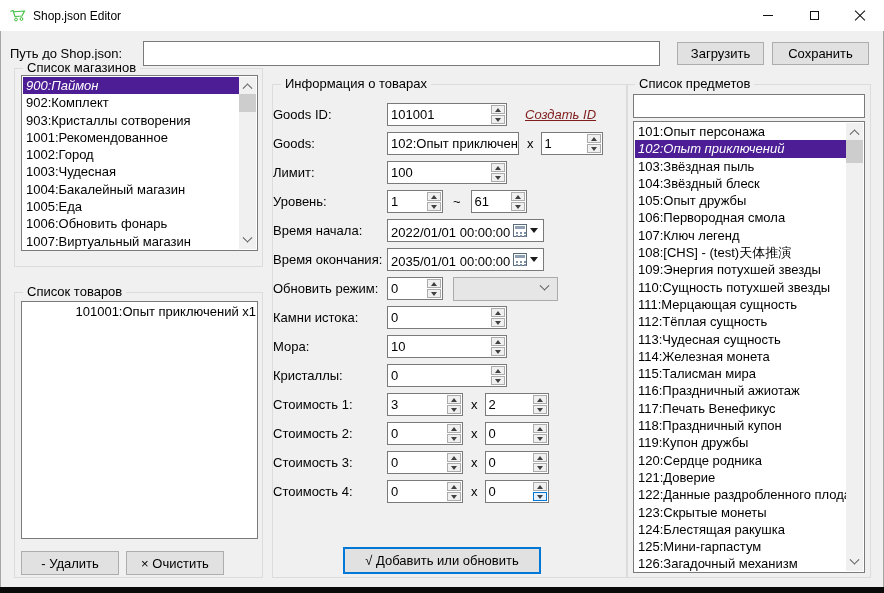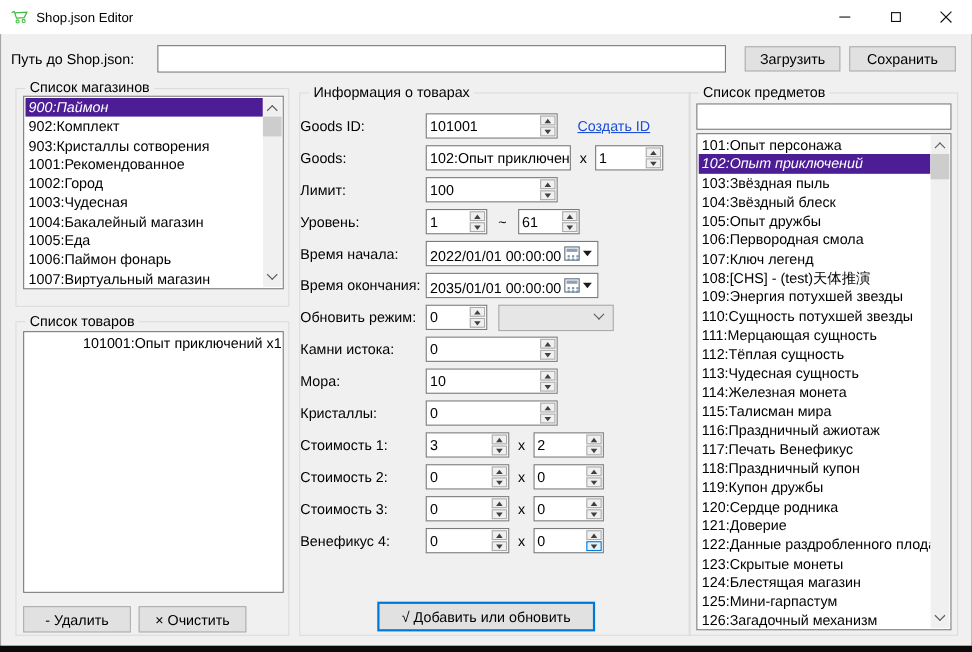--- a/index.html
+++ b/index.html
@@ -25,21 +25,21 @@
   .glyph-close::after { transform:rotate(-45deg); }
   
   .path-label { position:absolute; left:10px; top:46px; }
   .path-input { position:absolute; left:143px; top:41px; width:517px; height:25px; border:1px solid #7A7A7A; background:#fff; font:inherit; padding:0 4px; outline:none; }
   .btn { background:#E1E1E1; border:1px solid #ADADAD; font:inherit; cursor:default; }
   .btn-load { position:absolute; left:677px; top:42px; width:87px; height:23px; }
   .btn-save { position:absolute; left:772px; top:42px; width:97px; height:23px; }
   
   .group { position:absolute; border:1px solid #DCDCDC; }
   .legend { position:absolute; top:-9px; left:8px; background:#F0F0F0; padding:0 4px; white-space:nowrap; }
-  .g-shops { left:14px; top:80px; width:249px; height:199px; }
+  .g-shops { left:14px; top:68px; width:249px; height:199px; }
   .g-goods { left:14px; top:292px; width:249px; height:286px; }
   .g-info  { left:272px; top:84px; width:356px; height:494px; }
   .g-items { left:626px; top:84px; width:245px; height:494px; }
   
   .listbox { position:absolute; background:#fff; border:1px solid #7A7A7A; overflow:hidden; }
   .lb-shops { left:6px; top:6px; width:237px; height:176px; }
   .lb-goods { left:6px; top:8px; width:237px; height:238px;text-align:right; }
   .lb-items-box { left:6px; top:36px; width:232px; height:452px; }
   .lb-items-wrap { position:absolute; inset:1px; overflow:hidden; }
   .has-sb .lb-items-wrap { right:18px; }
@@ -62,21 +62,21 @@
   .flabel { width:114px; text-align:left; padding-right:3px; white-space:nowrap; }
   .xlbl { margin:0 7px 0 8px; } .tildlbl { margin:0 10px; }
   .num, .txt, .datebox { display:flex; align-items:stretch; height:23px; background:#fff; border:1px solid #7A7A7A; }
   .num .val, .txt .val, .datebox .val { flex:1; padding:3px 0 0 3px; white-space:nowrap; overflow:hidden; }
   .w120{width:120px;justify-content:space-between;} .w132{width:132px;} .w62{width:62px;} .w56{width:56px;} .w76{width:76px;} .w64{width:64px;} .w157{width:157px;}
   .btns { width:16px; display:flex; flex-direction:column; padding:1px; gap:1px; }
   .sbtn { flex:1; background:#F0F0F0; border:1px solid #ACACAC; display:flex; align-items:center; justify-content:center; }
   .sbtn.hovered { background:#E5F1FB; border-color:#0078D7; }
   .arr-up { width:0; height:0; border-left:3px solid transparent; border-right:3px solid transparent; border-bottom:4px solid #404040; }
   .arr-down { width:0; height:0; border-left:3px solid transparent; border-right:3px solid transparent; border-top:4px solid #404040; }
-  .link { color:#1d4ed8; text-decoration:underline; margin-left:18px; white-space:nowrap; }
+  .link { color:#7f1d1d; text-decoration:underline; margin-left:18px; white-space:nowrap;font-style:italic; }
   .datebox { align-items:center; }
   .cal-icon { width:14px; height:13px; border:1px solid #5A6B7A; background:#fff; position:relative; margin-right:3px; }
   .cal-icon::before { content:""; position:absolute; left:1px; right:1px; top:1px; height:3px; background:#8FA0B4; }
   .cal-icon::after { content:""; position:absolute; left:2px; top:7px; width:2px; height:2px; background:#7C8FA3;
       box-shadow:4px 0 #7C8FA3, 8px 0 #7C8FA3, 0 3px #7C8FA3, 4px 3px #7C8FA3, 8px 3px #7C8FA3; }
   .drop-arr { width:0; height:0; border-left:4px solid transparent; border-right:4px solid transparent; border-top:5px solid #1B1B1B; margin-right:5px; }
   .combo { width:105px; height:24px; margin-left:10px; background:#E6E6E6; border:1px solid #ABABAB; display:flex; align-items:center; justify-content:flex-end; }
   .combo .chev { margin-right:9px; transform:rotate(45deg) translate(-2px,-2px); }
   .submit { display:block; margin:44px 0 2px 70px; width:198px; height:27px; background:#E1E1E1; border:2px solid #0078D7; font:inherit; }
   
@@ -119,21 +119,21 @@
   <div class="listbox lb-shops has-sb">
     <div class="lb-items-wrap">
         <div class="lb-item selected">900:Паймон</div>
         <div class="lb-item">902:Комплект</div>
         <div class="lb-item">903:Кристаллы сотворения</div>
         <div class="lb-item">1001:Рекомендованное</div>
         <div class="lb-item">1002:Город</div>
         <div class="lb-item">1003:Чудесная</div>
         <div class="lb-item">1004:Бакалейный магазин</div>
         <div class="lb-item">1005:Еда</div>
-        <div class="lb-item">1006:Паймон фонарь</div>
+        <div class="lb-item">1006:Обновить фонарь</div>
         <div class="lb-item">1007:Виртуальный магазин</div>
       </div>
     <div class="scrollbar">
       <div class="sb-btn sb-up">
           <span class="chev chev-up"></span>
         </div>
       <div class="sb-thumb" style="top:17px;height:18px;"></div>
       <div class="sb-btn sb-down">
           <span class="chev chev-down"></span>
         </div>
@@ -390,21 +390,21 @@
               <i class="arr-up"></i>
             </div>
             <div class="sbtn">
               <i class="arr-down"></i>
             </div>
           </div>
       </div>
     </div>
 
     <div class="frow">
-      <div class="flabel">Венефикус 4:</div>
+      <div class="flabel">Стоимость 4:</div>
       <div class="num w76">
         <div class="val">0</div>
         <div class="btns">
             <div class="sbtn">
               <i class="arr-up"></i>
             </div>
             <div class="sbtn">
               <i class="arr-down"></i>
             </div>
           </div>
@@ -448,21 +448,21 @@
         <div class="lb-item">114:Железная монета</div>
         <div class="lb-item">115:Талисман мира</div>
         <div class="lb-item">116:Праздничный ажиотаж</div>
         <div class="lb-item">117:Печать Венефикус</div>
         <div class="lb-item">118:Праздничный купон</div>
         <div class="lb-item">119:Купон дружбы</div>
         <div class="lb-item">120:Сердце родника</div>
         <div class="lb-item">121:Доверие</div>
         <div class="lb-item">122:Данные раздробленного плода</div>
         <div class="lb-item">123:Скрытые монеты</div>
-        <div class="lb-item">124:Блестящая магазин</div>
+        <div class="lb-item">124:Блестящая ракушка</div>
         <div class="lb-item">125:Мини-гарпастум</div>
         <div class="lb-item">126:Загадочный механизм</div>
       </div>
     <div class="scrollbar">
       <div class="sb-btn sb-up">
           <span class="chev chev-up"></span>
         </div>
       <div class="sb-thumb" style="top:17px;height:23px;"></div>
       <div class="sb-btn sb-down">
           <span class="chev chev-down"></span>

